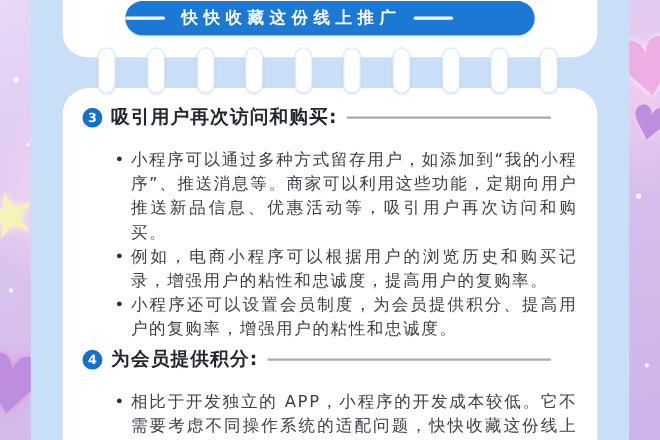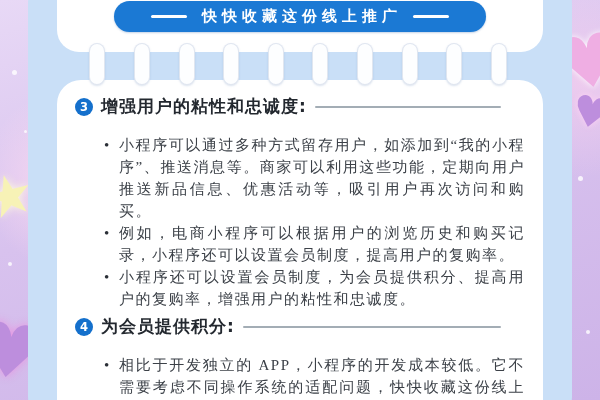--- a/index.html
+++ b/index.html
@@ -27,40 +27,40 @@
     transform:rotate(12deg);text-shadow:0 0 6px rgba(255,210,245,.9);}
   .heart-left-bottom{left:-24px;top:314px;font-size:74px;color:var(--heart-purple);
     transform:rotate(8deg);text-shadow:0 0 10px rgba(233,145,224,.9);}
   .sparkle{position:absolute;border-radius:50%;background:rgba(255,255,255,.8);z-index:1;}
   .blue-panel{position:absolute;left:28px;right:28px;top:-32px;bottom:-32px;
     background:var(--light-blue);border-radius:36px;z-index:2;}
   .header-card{position:absolute;left:57px;top:-24px;width:486px;height:76px;
     background:var(--card-white);border-radius:22px;z-index:3;}
   .banner{position:absolute;left:114px;top:1px;width:372px;height:31px;z-index:4;
     background:var(--banner-blue);border-radius:17px;
-    display:flex;align-items:center;justify-content:center;gap:13px;
+    display:flex;align-items:center;justify-content:flex-start;gap:13px;
     box-shadow:0 1px 2px rgba(20,80,160,.25);}
   .banner-text{color:#fff;font-weight:bold;font-size:15px;letter-spacing:5px;
     white-space:nowrap;transform:translateX(2px);}
   .dash{width:36px;height:3px;background:#fff;border-radius:2px;flex:0 0 auto;}
   .holes{position:absolute;left:0;top:0;width:600px;height:0;z-index:4;}
   .hole{position:absolute;top:43px;width:16px;height:42px;border-radius:9px;
     background:#fdfeff;
     box-shadow:inset 0 0 0 1px rgba(150,170,200,.28),0 1px 2px rgba(110,145,190,.25);}
   .body-card{position:absolute;left:57px;top:80px;width:486px;height:340px;
     background:var(--card-white);border-radius:24px 24px 0 0;z-index:3;}
   .content{position:absolute;left:75px;top:90px;width:450px;z-index:5;}
   .section-head{display:flex;align-items:center;gap:8px;margin:5px 0 3px;}
   .num{width:18px;height:18px;border-radius:50%;background:var(--number-circle-blue);
     color:#fff;font-size:11.5px;font-weight:bold;display:flex;align-items:center;
     justify-content:center;flex:0 0 auto;}
   .sec-title{font-size:17px;font-weight:bold;color:var(--heading-text);
     letter-spacing:1px;white-space:nowrap;}
   .rule{flex:1;height:2px;background:var(--rule-gray);margin-right:24px;border-radius:1px;}
-  ul.bullets{list-style:none;margin:16px 0 3px;padding-left:44px;font-family:Liberation Serif, serif;}
+  ul.bullets{list-style:none;margin:16px 0 3px;padding-left:44px;}
   ul.bullets li{position:relative;font-size:15px;line-height:22px;color:var(--body-text);
     text-align:justify;letter-spacing:1.5px;}
   ul.bullets li::before{content:"\2022";position:absolute;left:-15px;top:0;
     color:#2a2f36;letter-spacing:0;}
 </style>
 </head>
 <body>
 
 <span class="decor star-left">★</span>
 <span class="decor heart-big-right">♥</span>
@@ -95,26 +95,26 @@
   <span class="hole" style="left:446px"></span>
   <span class="hole" style="left:491px"></span>
 </div>
 
 <div class="body-card"></div>
 
 <div class="content">
 
   <div class="section-head">
     <span class="num">3</span>
-    <span class="sec-title">增强用户的粘性和忠诚度:</span>
+    <span class="sec-title">吸引用户再次访问和购买:</span>
     <span class="rule"></span>
   </div>
   <ul class="bullets">
     <li>小程序可以通过多种方式留存用户，如添加到“我的小程序”、推送消息等。商家可以利用这些功能，定期向用户推送新品信息、优惠活动等，吸引用户再次访问和购买。</li>
-    <li>例如，电商小程序可以根据用户的浏览历史和购买记录，小程序还可以设置会员制度，提高用户的复购率。</li>
+    <li>例如，电商小程序可以根据用户的浏览历史和购买记录，增强用户的粘性和忠诚度，提高用户的复购率。</li>
     <li>小程序还可以设置会员制度，为会员提供积分、提高用户的复购率，增强用户的粘性和忠诚度。</li>
   </ul>
 
   <div class="section-head">
     <span class="num">4</span>
     <span class="sec-title">为会员提供积分:</span>
     <span class="rule"></span>
   </div>
   <ul class="bullets">
     <li>相比于开发独立的 APP，小程序的开发成本较低。它不需要考虑不同操作系统的适配问题，快快收藏这份线上推广。</li>

